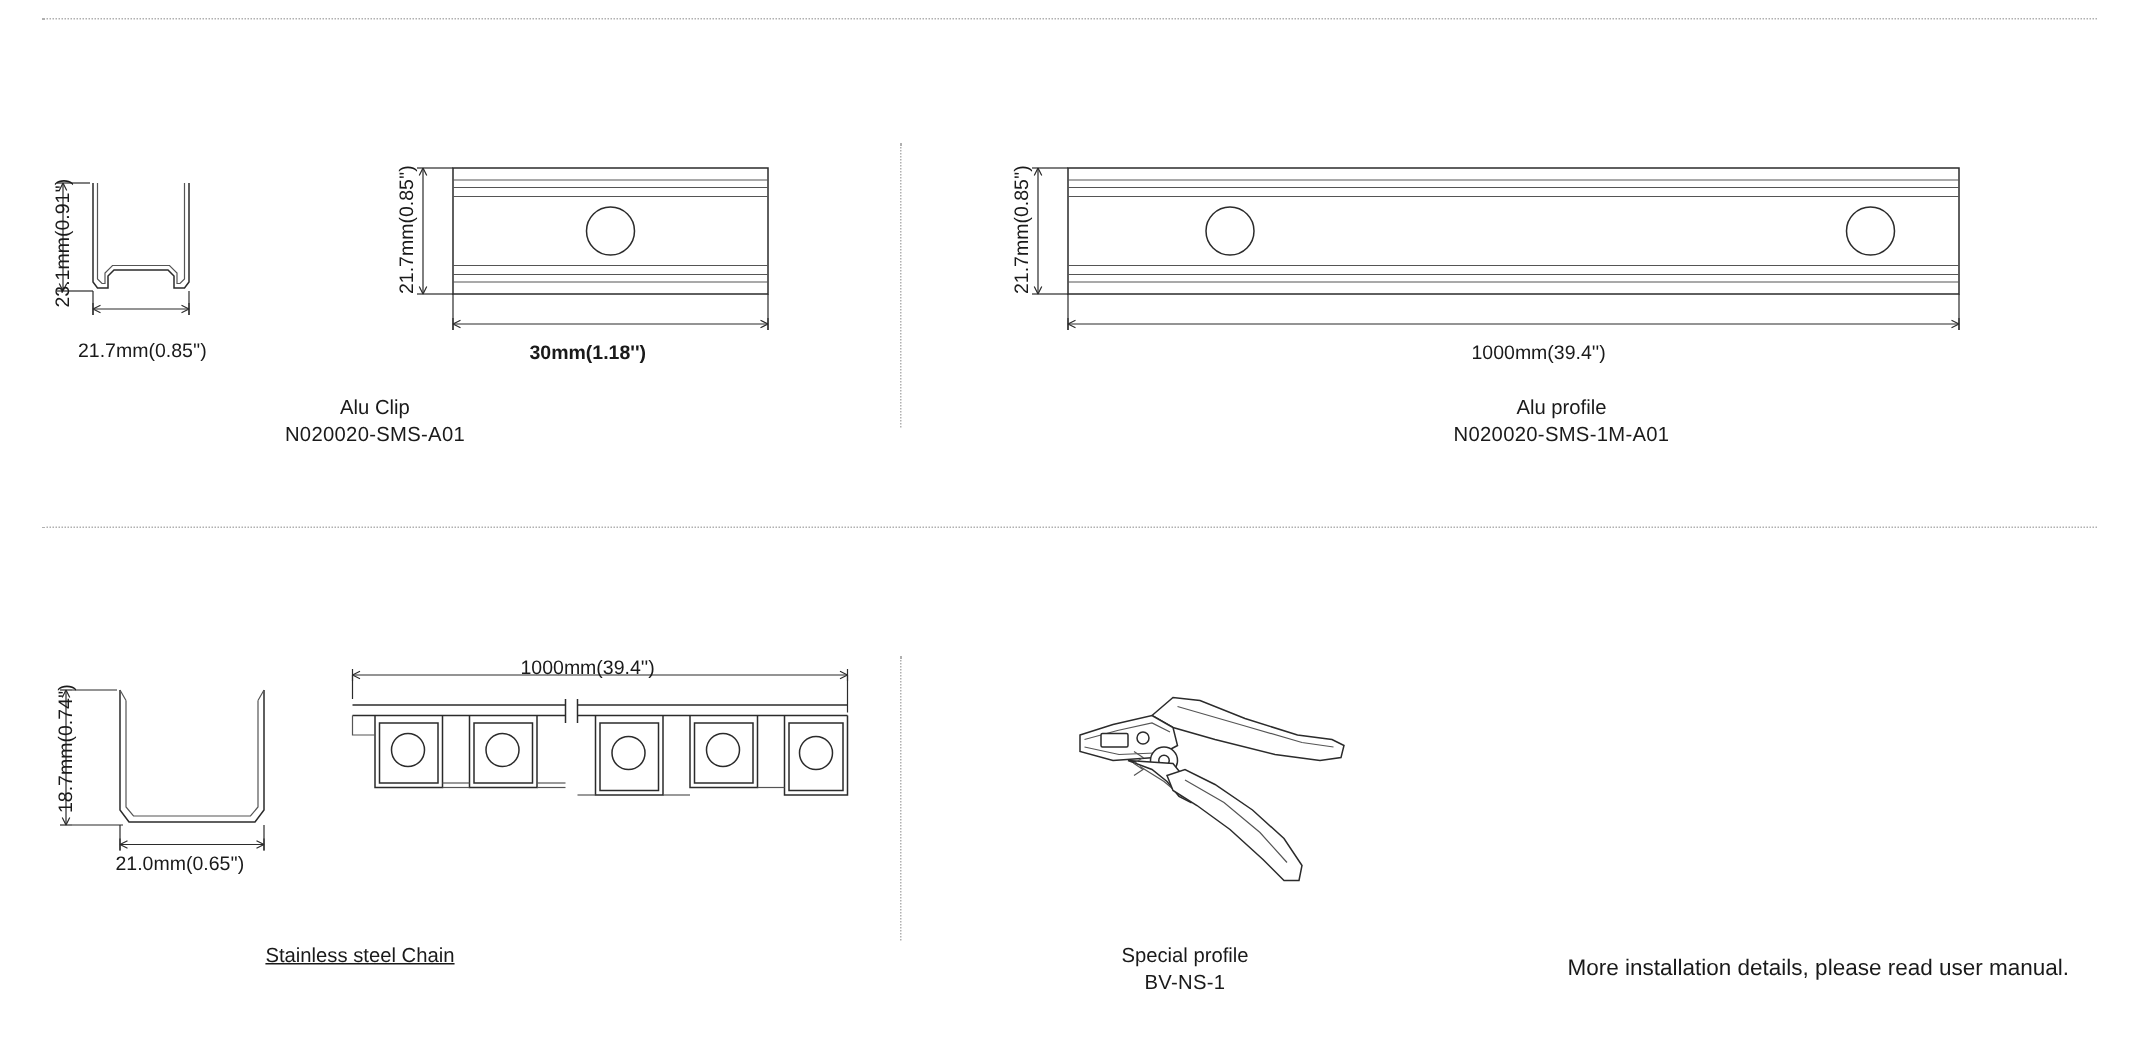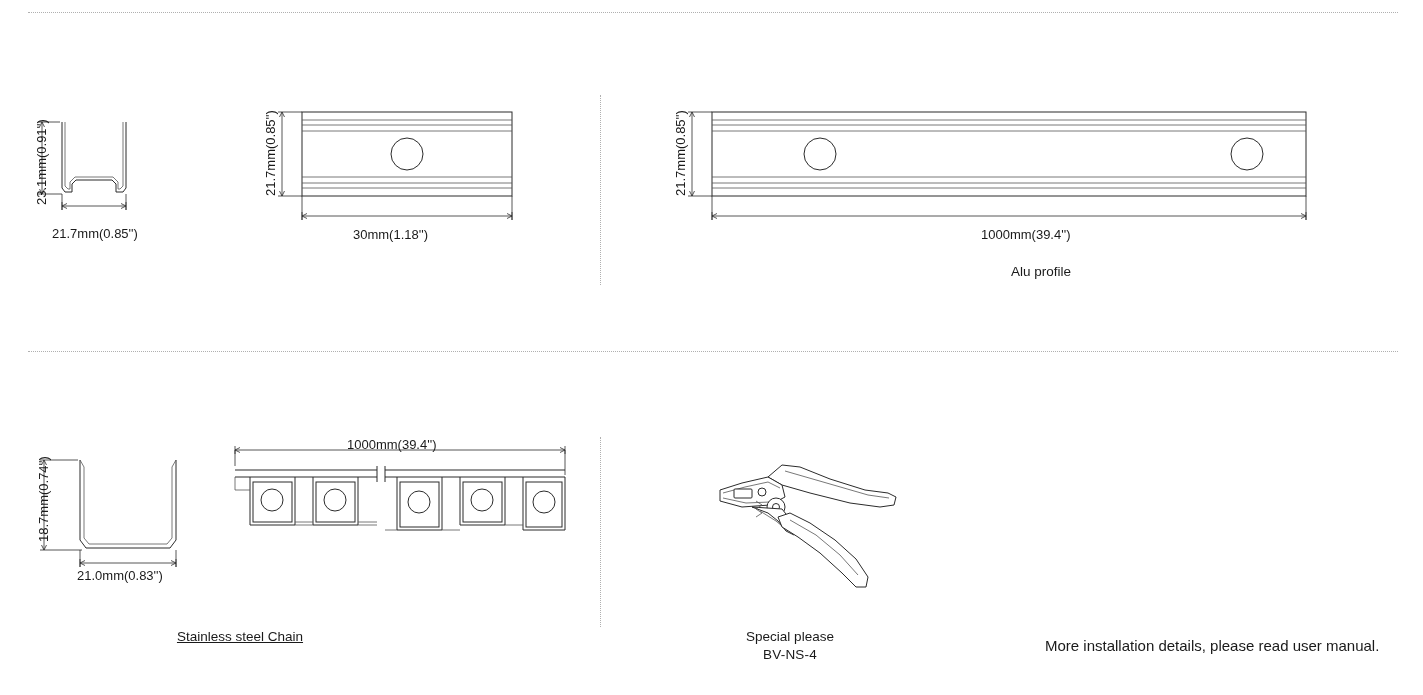--- a/index.html
+++ b/index.html
@@ -116,22 +116,26 @@
     <path class="dim" d="M 52 96 L 36 96"></path>
 
     <path class="dim" d="M 52 116 L 262 116"></path>
     <path class="dim" d="M 52 112 L 52 120"></path>
     <path class="dim" d="M 262 112 L 262 120"></path>
     <path class="dim" d="M 52 116 L 57 113.5 M 52 116 L 57 118.5 M 262 116 L 257 113.5 M 262 116 L 257 118.5"></path>
     <path class="dim" d="M 52 96 L 52 120"></path>
     <path class="dim" d="M 262 96 L 262 120"></path>
   </svg>
   <div class="dimlabel vert" style="left:263px; top:196px;">21.7mm(0.85'')</div>
-  <div class="dimlabel" style="left:353px; top:227px;">30mm(1.18'')</div>
-
+  <div class="dimlabel" style="left:353px; top:227px;font-weight:bold;">30mm(1.18'')</div>
+
+  <div class="caption" style="left:110px; top:263px; width:280px;">
+    <span class="l1">Alu Clip</span>
+    <span class="l2">N020020-SMS-A01</span>
+  </div>
 
   <svg width="700" height="150" style="left:660px; top:100px;">
     <rect class="ln fillw" x="52" y="12" width="594" height="84"></rect>
     <path class="ln-thin" d="M 52 20 L 646 20"></path>
     <path class="ln-thin" d="M 52 25 L 646 25"></path>
     <path class="ln-thin" d="M 52 31 L 646 31"></path>
     <path class="ln-thin" d="M 52 77 L 646 77"></path>
     <path class="ln-thin" d="M 52 83 L 646 83"></path>
     <path class="ln-thin" d="M 52 88 L 646 88"></path>
     <circle class="ln fillw" cx="160" cy="54" r="16"></circle>
@@ -149,20 +153,21 @@
     <path class="dim" d="M 646 112 L 646 120"></path>
     <path class="dim" d="M 52 116 L 57 113.5 M 52 116 L 57 118.5 M 646 116 L 641 113.5 M 646 116 L 641 118.5"></path>
     <path class="dim" d="M 52 96 L 52 120"></path>
     <path class="dim" d="M 646 96 L 646 120"></path>
   </svg>
   <div class="dimlabel vert" style="left:673px; top:196px;">21.7mm(0.85'')</div>
   <div class="dimlabel" style="left:981px; top:227px;">1000mm(39.4'')</div>
 
   <div class="caption" style="left:911px; top:263px; width:260px;">
     <span class="l1">Alu profile</span>
+    <span class="l2">N020020-SMS-1M-A01</span>
   </div>
 
   <svg width="200" height="140" style="left:20px; top:445px;">
 
     <path class="ln" d="M 60 15 L 60 95 L 66 103 L 150 103 L 156 95 L 156 15"></path>
     <path class="ln-thin" d="M 64 22 L 64 93 L 69 99 L 147 99 L 152 93 L 152 22"></path>
     <path class="ln-thin" d="M 60 15 L 64 22 M 156 15 L 152 22"></path>
 
     <path class="dim" d="M 24 15 L 24 105"></path>
     <path class="dim" d="M 20 15 L 28 15"></path>
@@ -172,21 +177,21 @@
     <path class="dim" d="M 62 105 L 28 105"></path>
 
     <path class="dim" d="M 60 118 L 156 118"></path>
     <path class="dim" d="M 60 114 L 60 122"></path>
     <path class="dim" d="M 156 114 L 156 122"></path>
     <path class="dim" d="M 60 118 L 65 115.5 M 60 118 L 65 120.5 M 156 118 L 151 115.5 M 156 118 L 151 120.5"></path>
     <path class="dim" d="M 60 105 L 60 122"></path>
     <path class="dim" d="M 156 105 L 156 122"></path>
   </svg>
   <div class="dimlabel vert" style="left:36px; top:542px;">18.7mm(0.74'')</div>
-  <div class="dimlabel" style="left:77px; top:568px;">21.0mm(0.83'')</div>
+  <div class="dimlabel" style="left:77px; top:568px;">21.0mm(0.65'')</div>
 
   <svg width="380" height="170" style="left:225px; top:430px;">
 
     <path class="dim" d="M 10 20 L 340 20"></path>
     <path class="dim" d="M 10 16 L 10 24"></path>
     <path class="dim" d="M 340 16 L 340 24"></path>
     <path class="dim" d="M 10 20 L 15 17.5 M 10 20 L 15 22.5 M 340 20 L 335 17.5 M 340 20 L 335 22.5"></path>
     <path class="dim" d="M 10 20 L 10 36"></path>
     <path class="dim" d="M 340 20 L 340 45"></path>
 
@@ -250,19 +255,19 @@
     <path class="ln fillw" d="M 62 72 L 78 78 L 88 86 L 96 96 L 104 100 L 108 94 L 100 84 L 92 74 Z"></path>
     <path class="ln-thin" d="M 70 76 L 86 86 L 98 96"></path>
 
     <path class="ln fillw" d="M 88 82 L 100 78 L 120 88 L 145 105 L 166 124 L 178 142 L 176 152 L 166 152 L 152 138 L 130 118 L 108 102 L 92 92 Z"></path>
     <path class="ln-thin" d="M 100 85 L 126 100 L 150 120 L 168 140"></path>
 
     <path class="ln-thin" d="M 66 66 L 72 70 L 66 74 L 72 78 L 66 82"></path>
   </svg>
 
   <div class="caption" style="left:690px; top:628px; width:200px;">
-    <span class="l1">Special please</span>
-    <span class="l2">BV-NS-4</span>
+    <span class="l1">Special profile</span>
+    <span class="l2">BV-NS-1</span>
   </div>
 
   <div class="note" style="left:1045px; top:637px;">More installation details, please read user manual.</div>
 
 </div>
 
 </body></html>

